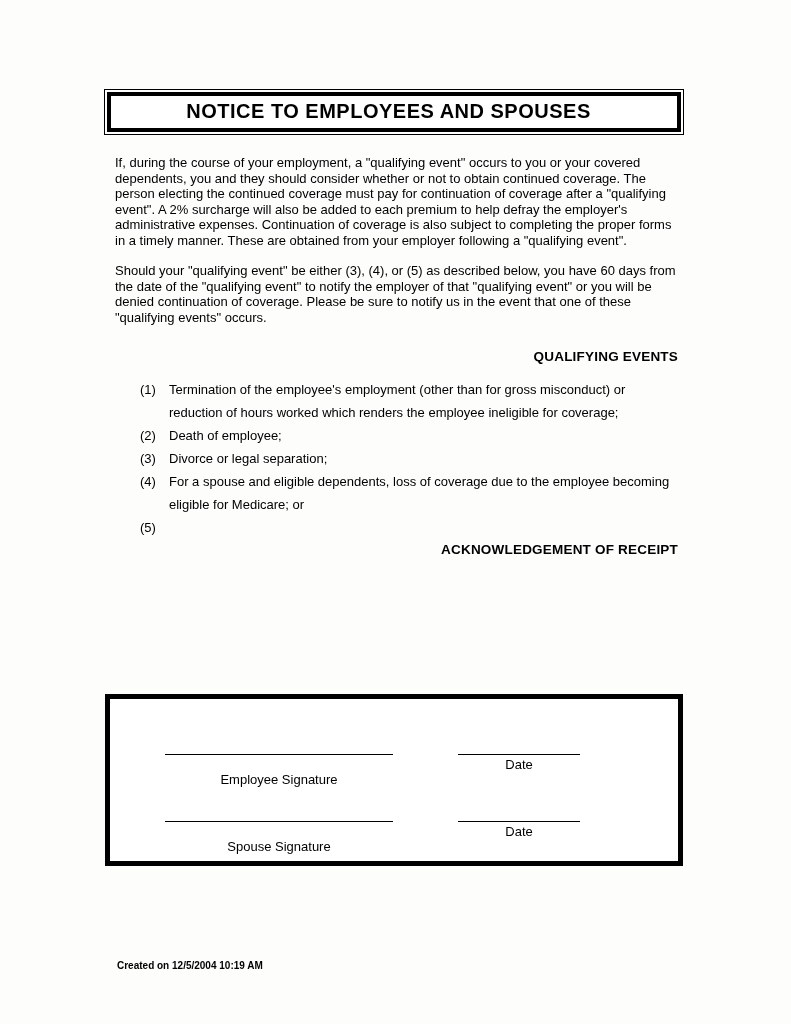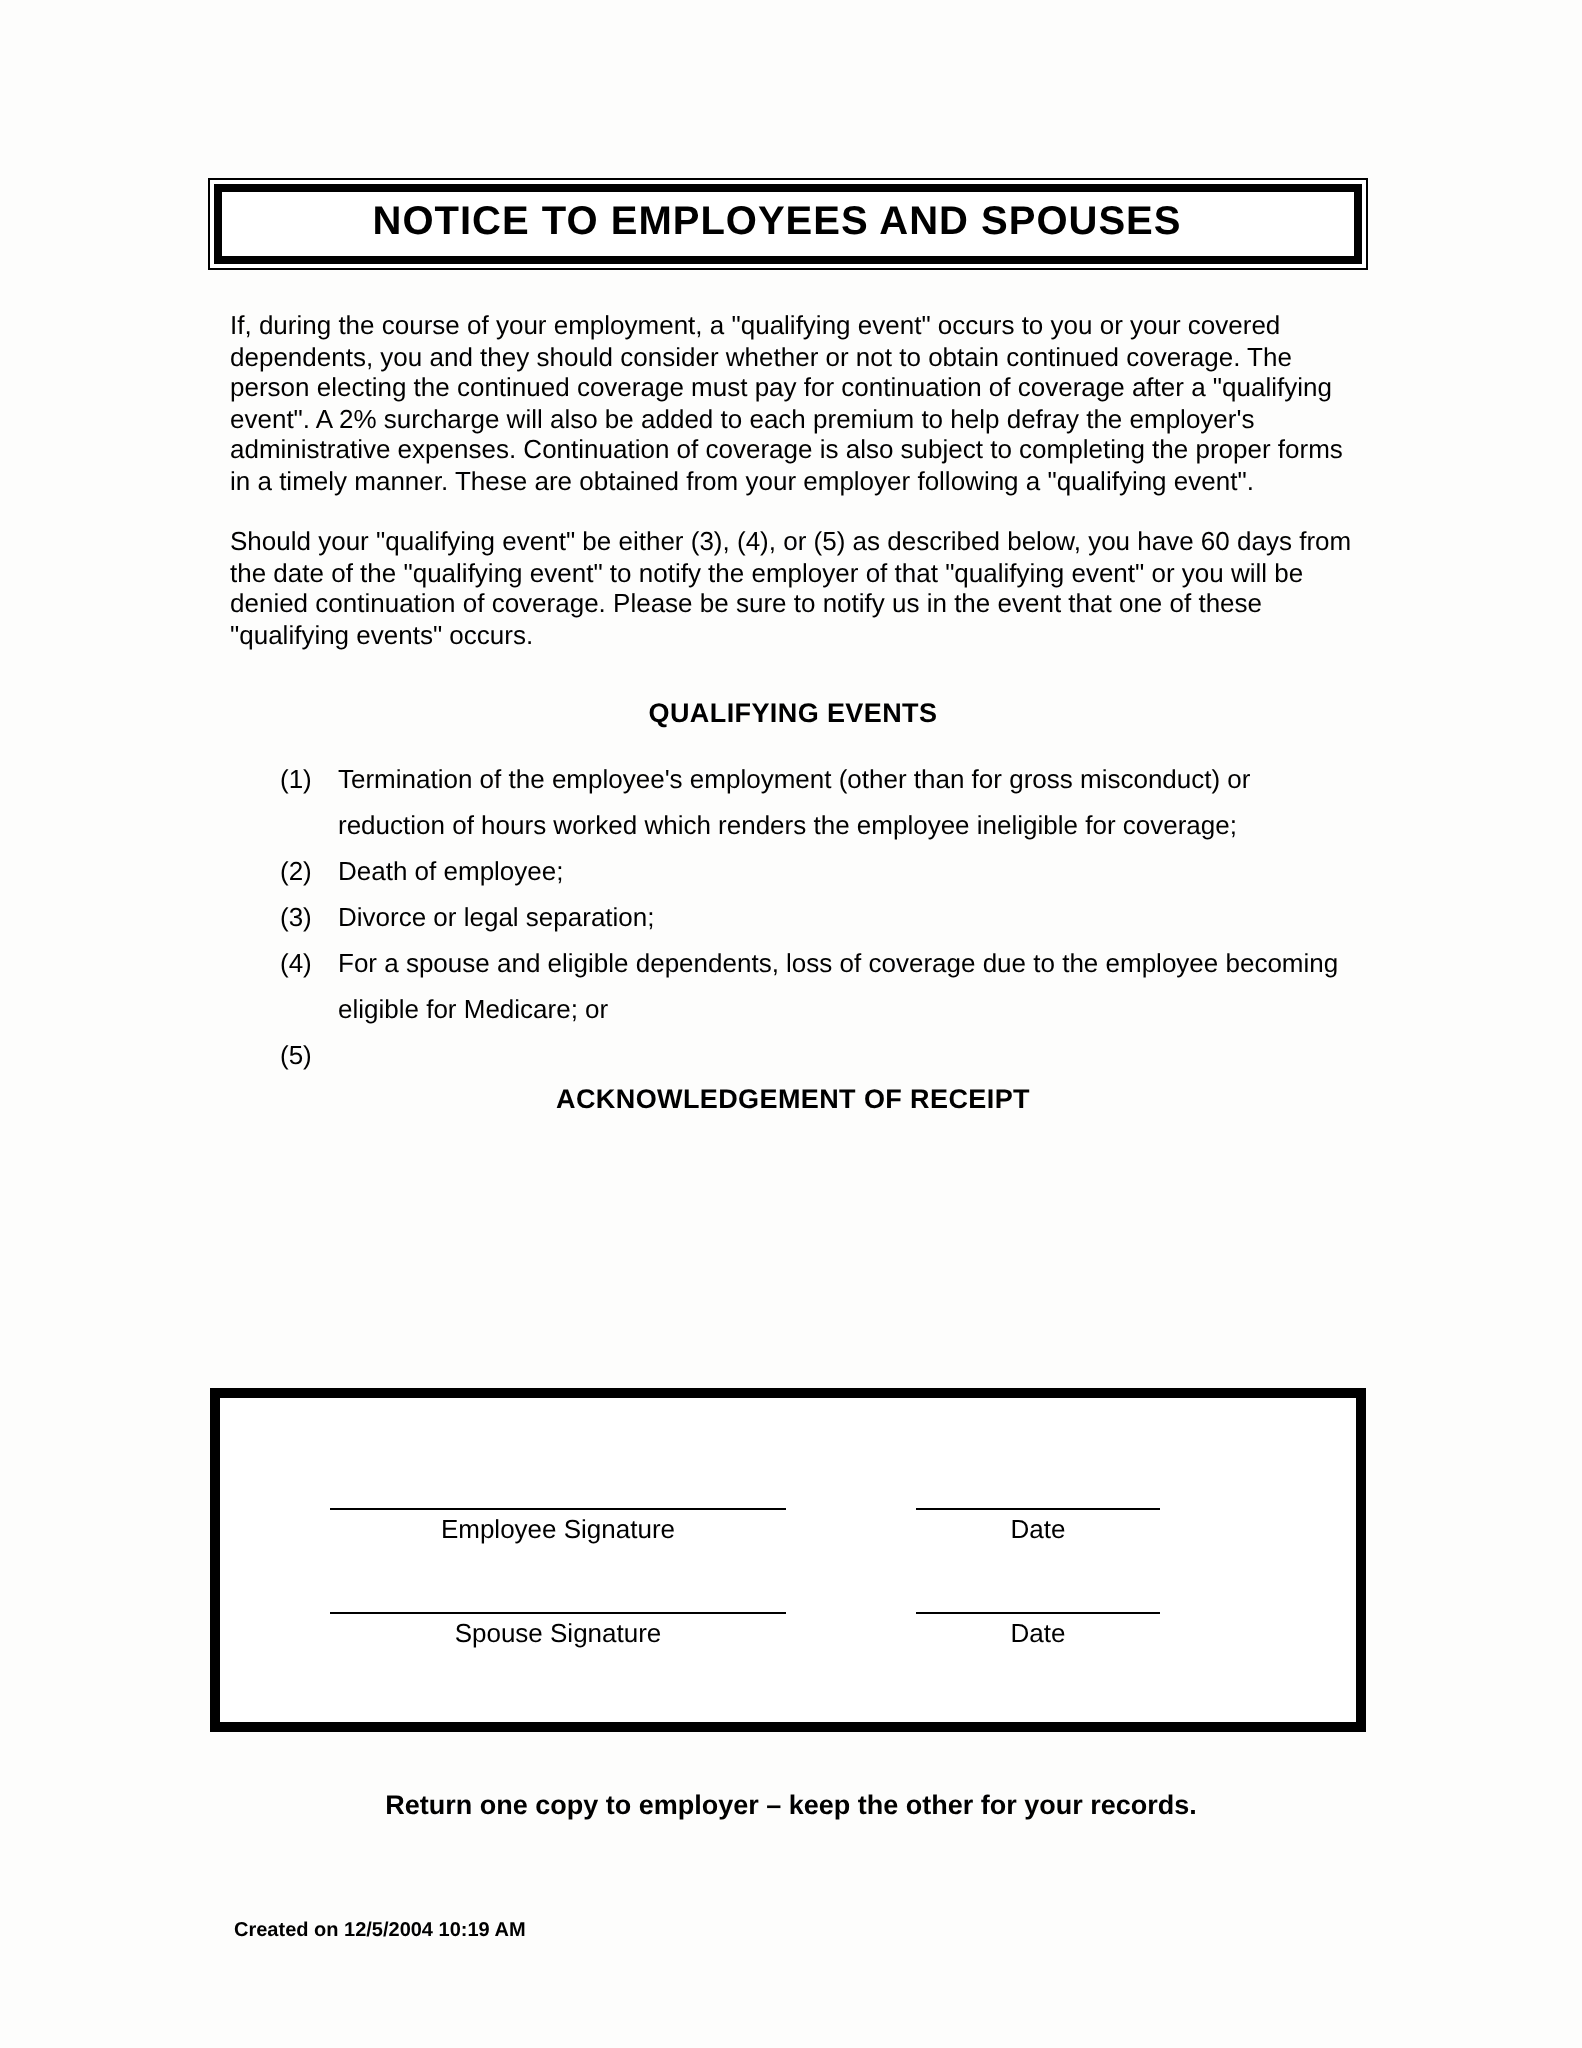--- a/index.html
+++ b/index.html
@@ -48,21 +48,21 @@
   p.body-par {
     margin: 0 0 15px 0;
     font-size: 13px;
     line-height: 15.5px;
     text-align: left;
   }
   h2.section-heading {
     margin: 24px 0 14px 0;
     font-size: 13.5px;
     font-weight: bold;
-    text-align: center;
+    text-align: right;
     letter-spacing: 0.2px;
   }
   .qe-list {
     margin: 0 0 0 25px;
     padding: 0;
     list-style: none;
     font-size: 13px;
   }
   .qe-item {
     position: relative;
@@ -91,21 +91,21 @@
     align-items: flex-start;
   }
   .sig-row.first { margin-top: 55px; }
   .sig-row.second { margin-top: 34px; }
   .sig-cell {
     width: 228px;
     margin-left: 55px;
     border-top: 1px solid #000;
     text-align: center;
     font-size: 13px;
-    padding-top: 2px;
+    padding-top: 17px;
   }
   .date-cell {
     width: 122px;
     margin-left: 65px;
     border-top: 1px solid #000;
     text-align: center;
     font-size: 13px;
     padding-top: 2px;
   }
   .return-line {
@@ -171,17 +171,16 @@
     <div class="sig-row first">
       <div class="sig-cell">Employee Signature</div>
       <div class="date-cell">Date</div>
     </div>
     <div class="sig-row second">
       <div class="sig-cell">Spouse Signature</div>
       <div class="date-cell">Date</div>
     </div>
   </div>
 
-  <div class="return-line">Return one copy to employer – keep the other for your records.</div>
 
   <div class="created-footer">Created on 12/5/2004 10:19 AM</div>
 
 </div>
 
 </body></html>

